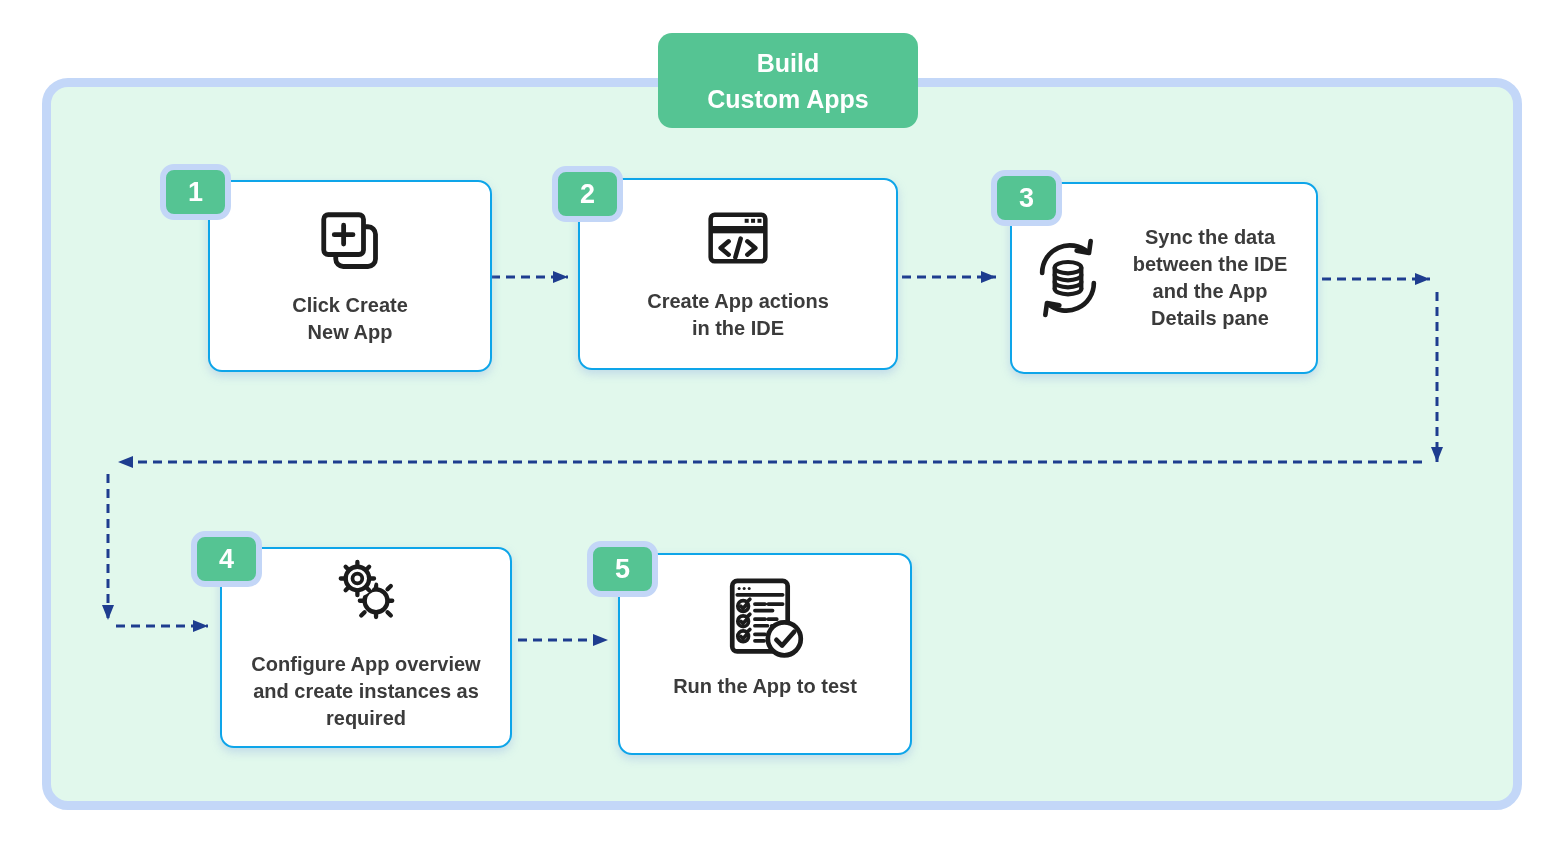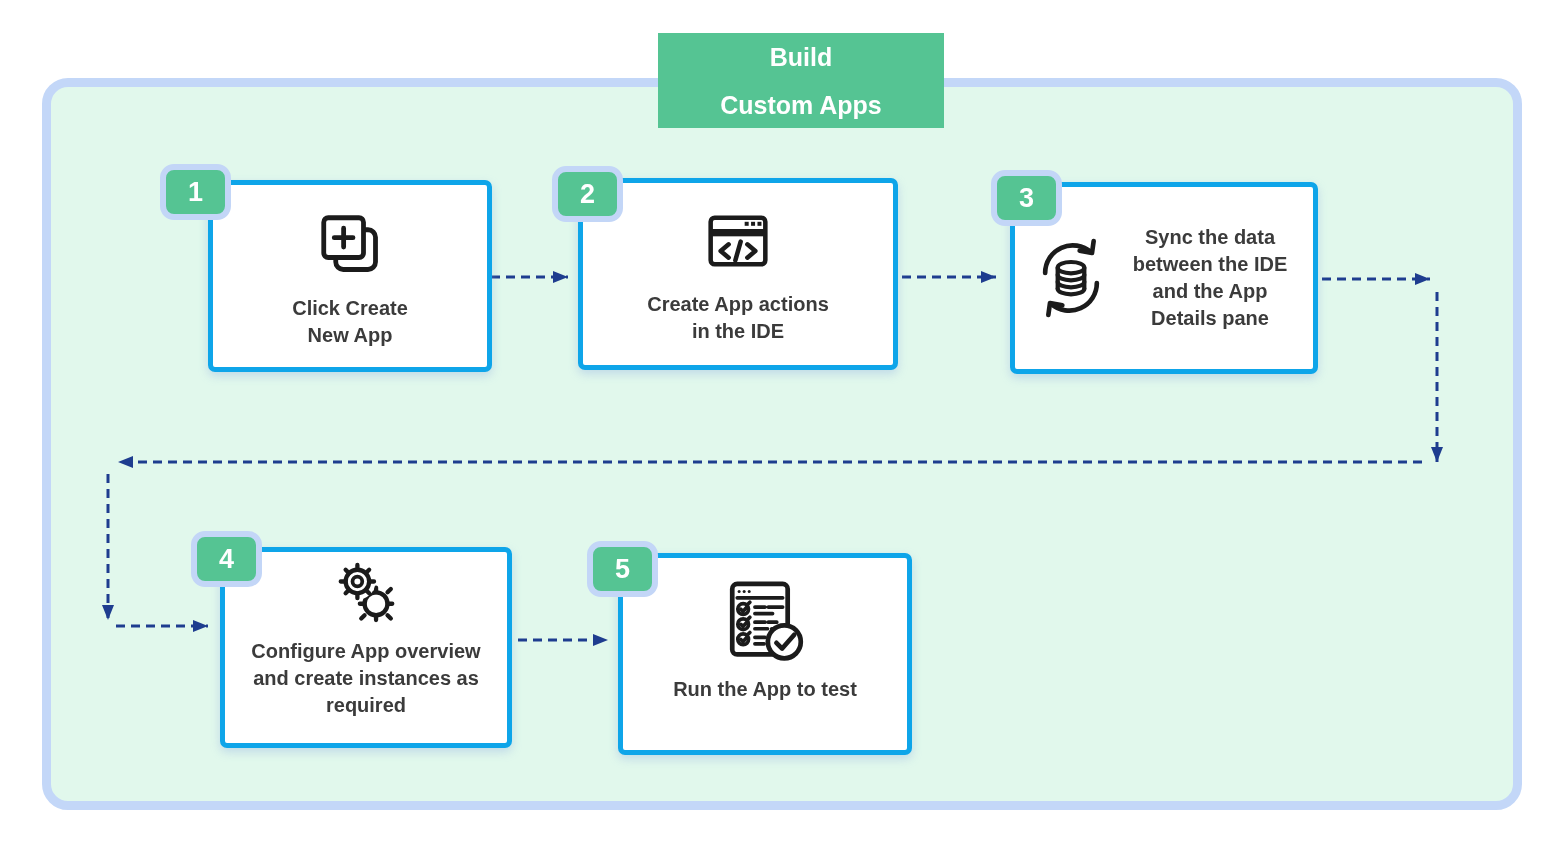--- a/index.html
+++ b/index.html
@@ -6,27 +6,27 @@
   body{
     width:1562px;height:864px;position:relative;background:#ffffff;
     font-family:"Liberation Sans","DejaVu Sans",sans-serif;overflow:hidden;
   }
   .frame{
     position:absolute;left:42px;top:78px;width:1480px;height:732px;
     box-sizing:border-box;border:9px solid #c3d7f8;border-radius:26px;
     background:#e1f8ec;
   }
   .title-box{
-    position:absolute;left:658px;top:33px;width:286px;height:95px;
-    background:#55c493;border-radius:0;display:flex;align-items:center;
+    position:absolute;left:658px;top:33px;width:260px;height:95px;
+    background:#55c493;border-radius:14px;display:flex;align-items:center;
     justify-content:center;text-align:center;color:#ffffff;font-weight:bold;
-    font-size:25px;line-height:48px;white-space:pre-line;z-index:5;
+    font-size:25px;line-height:36px;white-space:pre-line;z-index:5;
   }
   .card{
-    position:absolute;background:#ffffff;border:5px solid #0ea5e9;border-radius:7px;
+    position:absolute;background:#ffffff;border:2px solid #0ea5e9;border-radius:14px;
     box-shadow:0 4px 10px rgba(140,170,225,0.38);box-sizing:border-box;z-index:3;
     display:flex;flex-direction:column;align-items:center;
   }
   .card.col{justify-content:flex-start;}
   .card.row{flex-direction:row;justify-content:flex-start;}
   .step-label{
     font-weight:bold;color:#3b3b3b;font-size:20px;line-height:27px;
     text-align:center;white-space:pre-line;
   }
   .badge{
@@ -39,21 +39,21 @@
   #card-1 .icon-wrap{margin-top:26px;}
   #card-1 .step-label{margin-top:18px;}
   #card-2{left:578px;top:178px;width:320px;height:192px;}
   #card-2 .icon-wrap{margin-top:30px;}
   #card-2 .step-label{margin-top:22px;text-align:center;}
   #card-3{left:1010px;top:182px;width:308px;height:192px;align-items:center;padding:0 12px;}
   #card-3 .icon-wrap{margin-left:4px;flex:0 0 auto;}
   #card-3 .step-label{flex:1;margin-left:8px;}
   #card-4{left:220px;top:547px;width:292px;height:201px;}
   #card-4 .icon-wrap{margin-top:8px;}
-  #card-4 .step-label{margin-top:12px;}
+  #card-4 .step-label{margin-top:28px;}
   #card-5{left:618px;top:553px;width:294px;height:202px;}
   #card-5 .icon-wrap{margin-top:20px;}
   #card-5 .step-label{margin-top:14px;}
   .icon-wrap{display:flex;align-items:center;justify-content:center;}
   .arrows{position:absolute;left:0;top:0;z-index:2;pointer-events:none;}
 </style>
 </head>
 <body>
 
 <div class="frame"></div>

